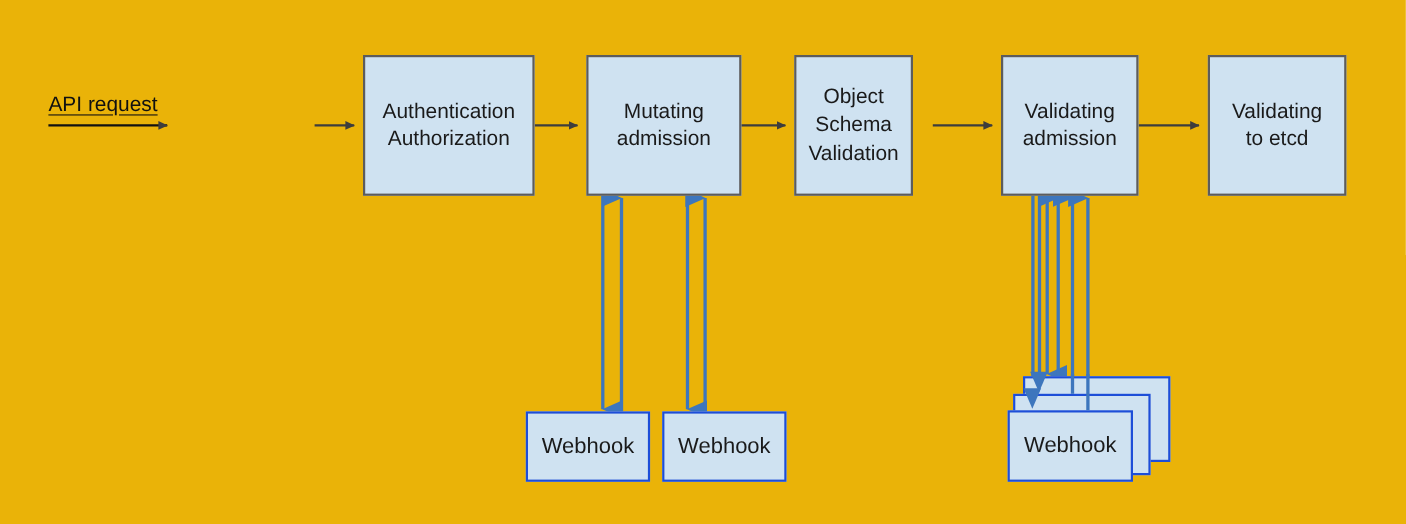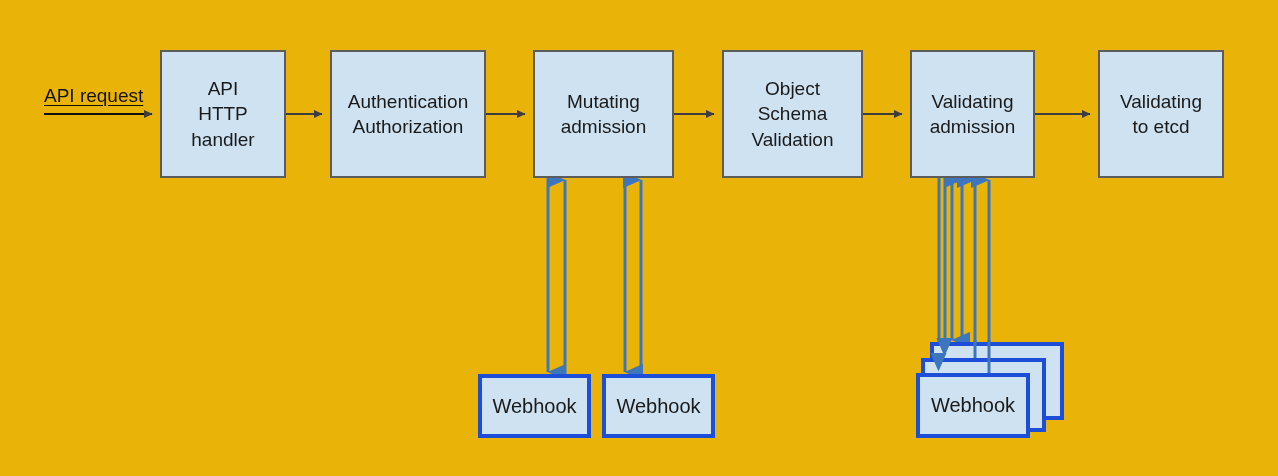--- a/index.html
+++ b/index.html
@@ -38,21 +38,21 @@
     color: #1a1a1a;
     white-space: pre-line;
   }
   .process-node {
     background: #cfe2f1;
     border: 2px solid #5c5c5c;
     font-size: 19px;
   }
   .webhook-node {
     background: #cfe2f1;
-    border: 4px solid #1d4ed8;
+    border: 2px solid #1d4ed8;
     font-size: 20px;
   }
   .webhook-stack-back {
     z-index: 2;
   }
   .webhook-stack-mid {
     z-index: 3;
   }
   .webhook-stack-front {
     z-index: 4;
@@ -134,37 +134,32 @@
     <g>
       <line x1="975" y1="358" x2="975" y2="180" stroke="#3d76bd" stroke-width="3" marker-end="url(#arrow-wh-up)"></line>
     </g>
     <g>
       <line x1="989" y1="373" x2="989" y2="180" stroke="#3d76bd" stroke-width="3" marker-end="url(#arrow-wh-up)"></line>
     </g>
   </svg>
 
   <div class="edge-label" style="left:44px; top:85px;">API request</div>
 
-  <div class="node process-node" style="left:160px; top:50px; width:126px; height:128px;">
-    <span>API
-HTTP
-handler</span>
-  </div>
 
   <div class="node process-node" style="left:330px; top:50px; width:156px; height:128px;align-items:center;">
     <span>Authentication
 Authorization</span>
   </div>
 
   <div class="node process-node" style="left:533px; top:50px; width:141px; height:128px;">
     <span>Mutating
 admission</span>
   </div>
 
-  <div class="node process-node" style="left:722px; top:50px; width:141px; height:128px;">
+  <div class="node process-node" style="left:722px; top:50px; width:108px; height:128px;">
     <span>Object
 Schema
 Validation</span>
   </div>
 
   <div class="node process-node" style="left:910px; top:50px; width:125px; height:128px;">
     <span>Validating
 admission</span>
   </div>
 

